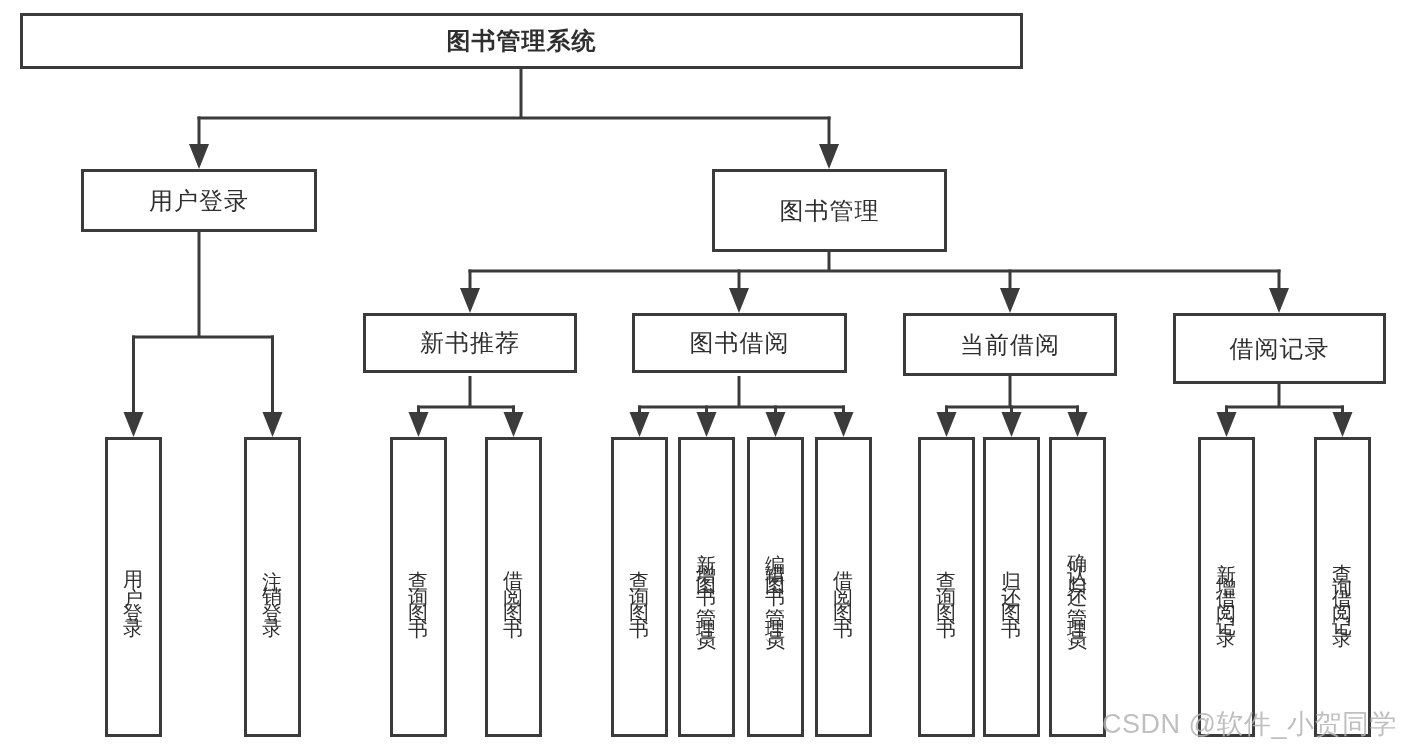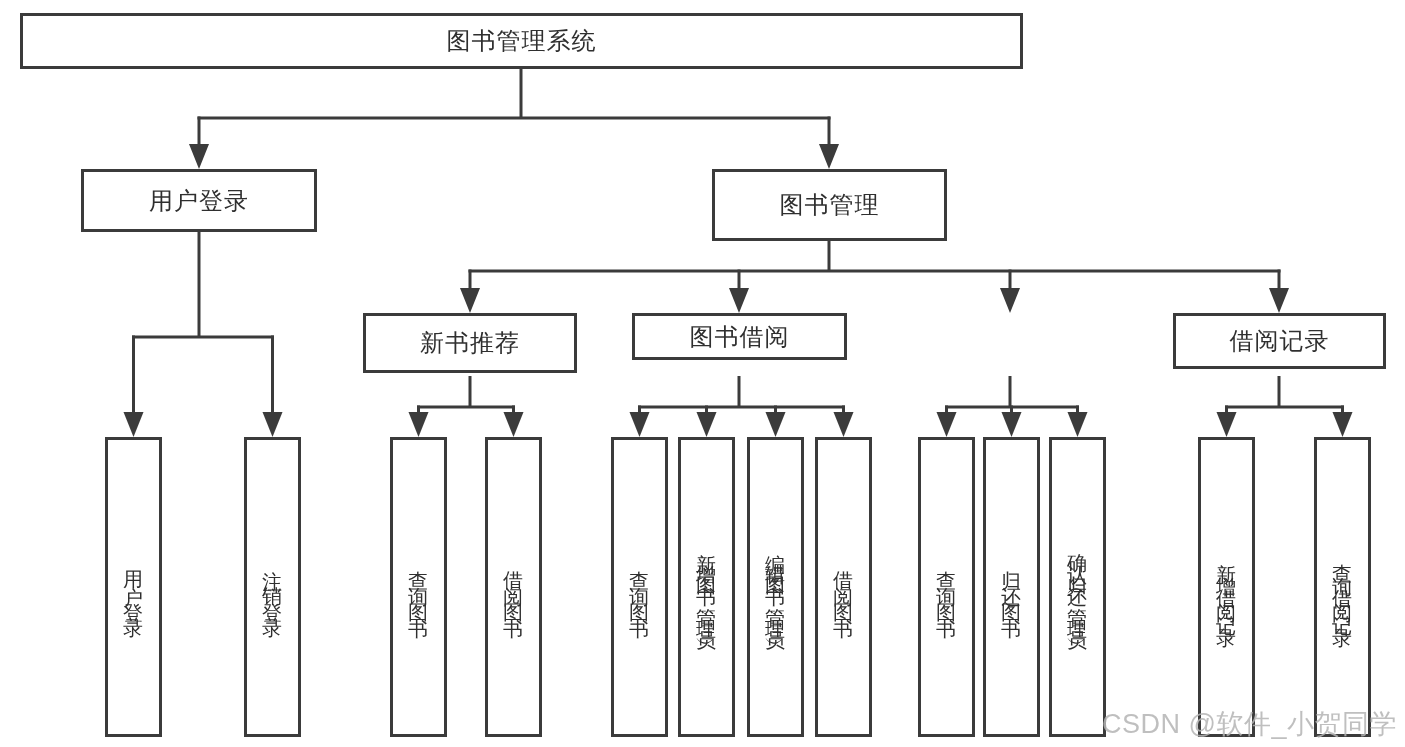--- a/index.html
+++ b/index.html
@@ -17,21 +17,21 @@
     position:absolute;
     box-sizing:border-box;
     background:#ffffff;
     border:3px solid var(--line,#3b3b3b);
     display:flex;align-items:center;justify-content:center;
     color:var(--text,#2f2f2f);
     font-size:24px;
     letter-spacing:1px;
     z-index:2;
   }
-  .node.root{border-width:3px;}
+  .node.root{border-width:3px;font-weight:bold;}
   .leaf{
     position:absolute;
     box-sizing:border-box;
     top:437px;width:57px;height:300px;
     background:#ffffff;
     border:3px solid var(--line,#3b3b3b);
     display:flex;align-items:center;justify-content:center;
     color:var(--text,#2f2f2f);
     z-index:2;
   }
@@ -125,25 +125,26 @@
       <line x1="1226.5" y1="405.5" x2="1226.5" y2="416"></line>
       <polygon points="1216.5,412 1236.5,412 1226.5,437"></polygon>
       <line x1="1342.5" y1="405.5" x2="1342.5" y2="416"></line>
       <polygon points="1332.5,412 1352.5,412 1342.5,437"></polygon>
     </g>
   </svg>
 
   <div class="node root" style="left:20px;top:13px;width:1003px;height:56px;">图书管理系统</div>
 
   <div class="node" style="left:81px;top:169px;width:236px;height:63px;">用户登录</div>
-  <div class="node" style="left:712px;top:169px;width:235px;height:72px;">图书管理</div>
+  <div class="node" style="left:712px;top:169px;width:235px;height:83px;">图书管理</div>
 
   <div class="node" style="left:363px;top:313px;width:214px;height:60px;">新书推荐</div>
-  <div class="node" style="left:632px;top:313px;width:215px;height:47px;">图书借阅</div>
-  <div class="node" style="left:1173px;top:313px;width:213px;height:56px;">借阅记录</div>
+  <div class="node" style="left:632px;top:313px;width:215px;height:60px;">图书借阅</div>
+  <div class="node" style="left:903px;top:313px;width:214px;height:63px;">当前借阅</div>
+  <div class="node" style="left:1173px;top:313px;width:213px;height:71px;">借阅记录</div>
 
   <div class="leaf" style="left:105px;">
     <span>用户登录</span>
     </div>
   <div class="leaf" style="left:244px;">
     <span>注销登录</span>
     </div>
 
   <div class="leaf" style="left:390px;">
     <span>查询图书</span>

